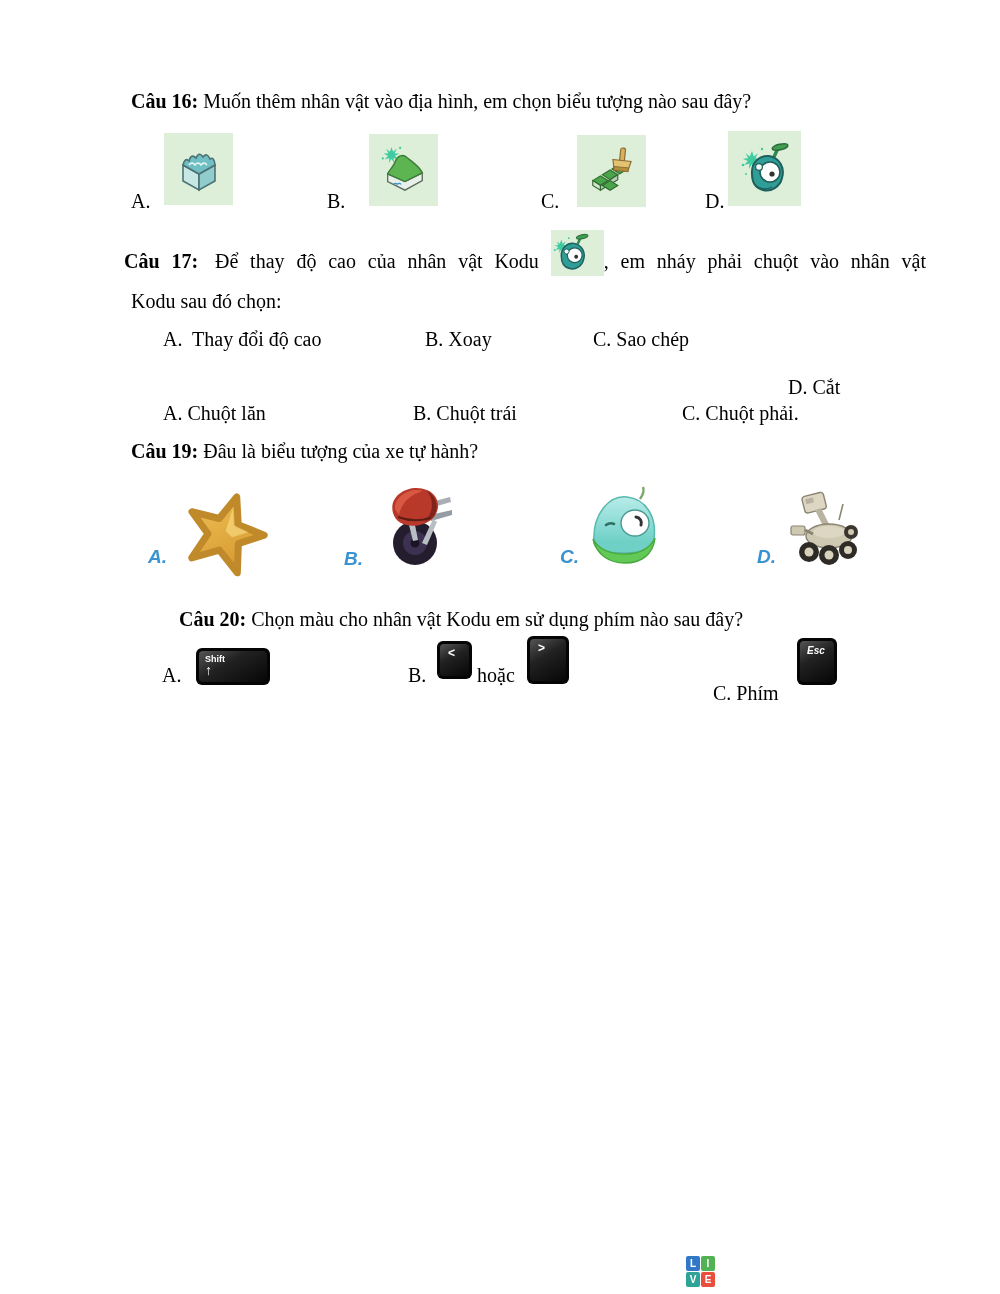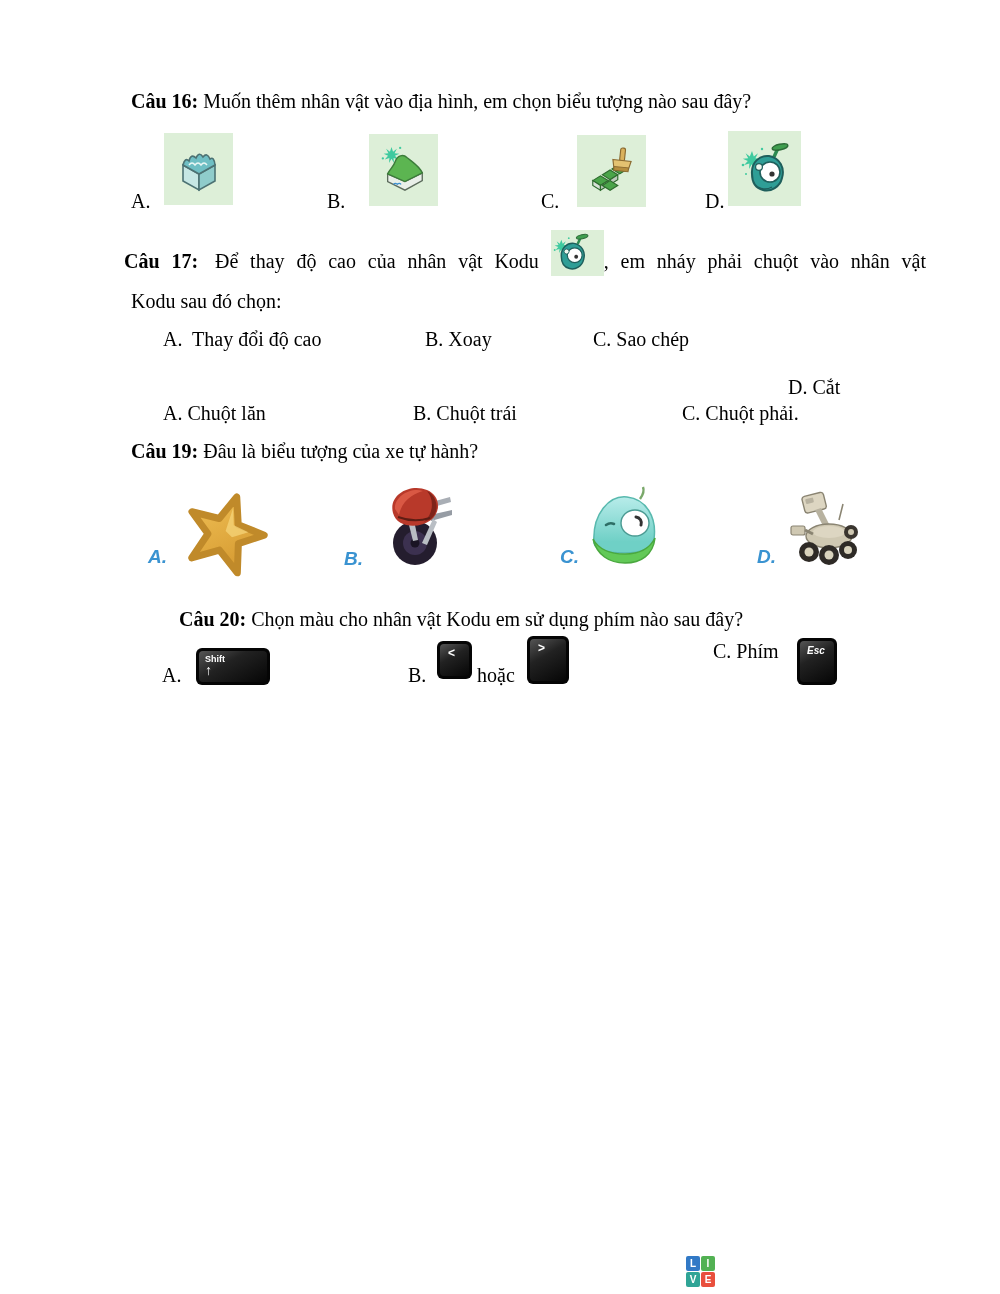--- a/index.html
+++ b/index.html
@@ -255,21 +255,21 @@
       <span class="glyph">&lt;</span>
     </div>
   </div>
   <div class="opt" style="left:477px;top:662px;">hoặc</div>
   <div class="key" style="left:527px;top:636px;width:42px;height:48px;">
     <div class="cap">
       <span class="glyph">&gt;</span>
     </div>
   </div>
 
-  <div class="opt" style="left:713px;top:638px;">C. Phím</div>
+  <div class="opt" style="left:713px;top:680px;">C. Phím</div>
   <div class="key" style="left:797px;top:638px;width:40px;height:47px;">
     <div class="cap">
       <span class="esc-label">Esc</span>
     </div>
   </div>
 
   <div class="logo">
     <div class="logo-grid">
       <div class="logo-sq" style="background:#3179c6;">L</div>
       <div class="logo-sq" style="background:#52b153;">I</div>

